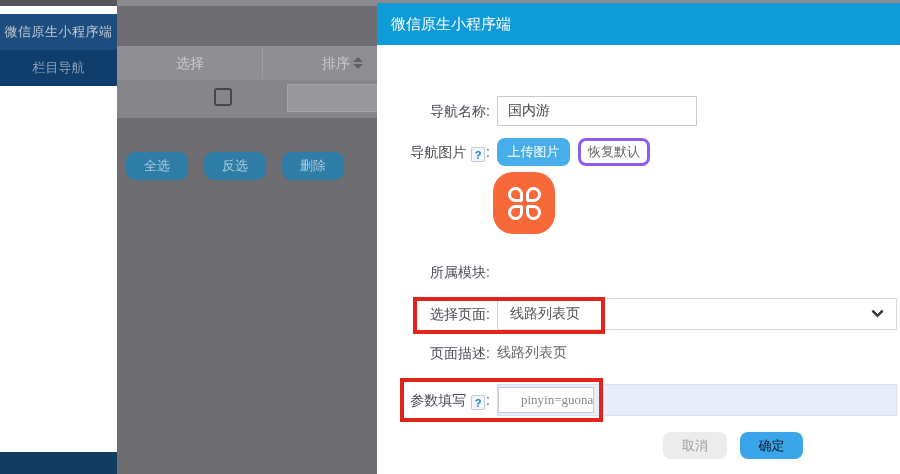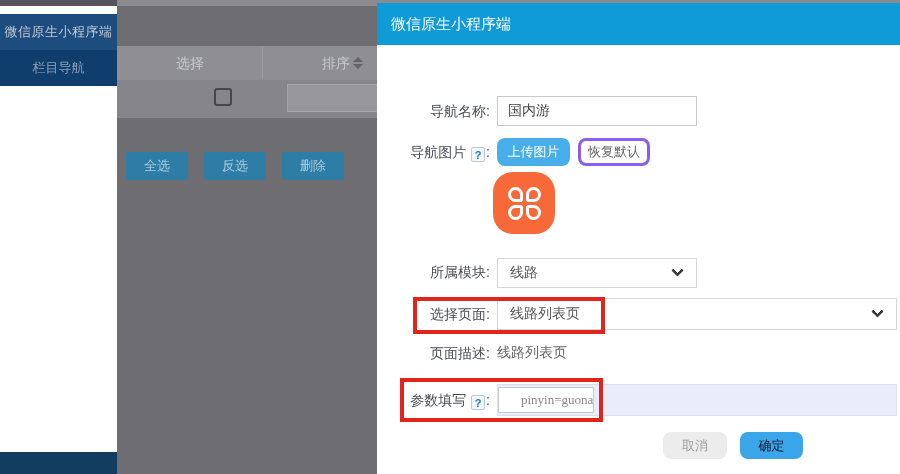--- a/index.html
+++ b/index.html
@@ -30,21 +30,21 @@
   .sort-icon .up { width:0; height:0; border-left:5px solid transparent; border-right:5px solid transparent;
     border-bottom:5px solid #636367; }
   .sort-icon .down { width:0; height:0; border-left:5px solid transparent; border-right:5px solid transparent;
     border-top:5px solid #636367; }
   .tbl-row { left:117px; top:80px; width:783px; height:38px; background:#85858a; }
   .row-checkbox { left:214px; top:88px; width:18px; height:18px; border:2px solid #46464b;
     border-radius:3px; background:transparent; }
   .sort-input { left:287px; top:84px; width:92px; height:28px; background:#98989c;
     border:1px solid #a6a6aa; }
   .dim-btn { top:152px; height:28px; width:62px; background:#2e7da6; color:#a9cbdb;
-    font-size:13px; text-align:center; line-height:28px; border-radius:3px; }
+    font-size:13px; text-align:center; line-height:28px; border-radius:9px; }
   .btn-all { left:126px; } .btn-invert { left:204px; } .btn-delete { left:282px; }
 
   
   .modal { left:377px; top:3px; width:523px; height:471px; background:#ffffff; }
   .modal-header { position:absolute; left:0; top:0; width:523px; height:42px; background:#0f9bd7; }
   .modal-title { position:absolute; left:14px; top:0; height:42px; line-height:42px;
     color:#ffffff; font-size:15px; }
 
   .f-label { position:absolute; left:0; width:113px; text-align:right;
     color:#4b4f57; font-size:14px; }
@@ -139,24 +139,20 @@
     <div class="abs nav-icon">
       <div class="clover">
         <div class="petal tl"></div>
         <div class="petal tr"></div>
         <div class="petal bl"></div>
         <div class="petal br"></div>
       </div>
     </div>
 
     <div class="f-label" style="top:255px;height:28px;line-height:28px;">所属模块:</div>
-    <div class="select-box" style="left:120px;top:255px;width:200px;height:30px;">
-      <span>线路</span>
-      <span class="chevron"></span>
-    </div>
 
     <div class="f-label" style="top:295px;height:32px;line-height:32px;">选择页面:</div>
     <div class="select-box" style="left:120px;top:295px;width:400px;height:32px;">
       <span>线路列表页</span>
       <span class="chevron"></span>
     </div>
     <div class="red-rect" style="left:36px;top:294px;width:192px;height:37px;"></div>
 
     <div class="f-label" style="top:339px;height:22px;line-height:22px;">页面描述:</div>
     <div class="desc-value" style="top:341px;">线路列表页</div>

